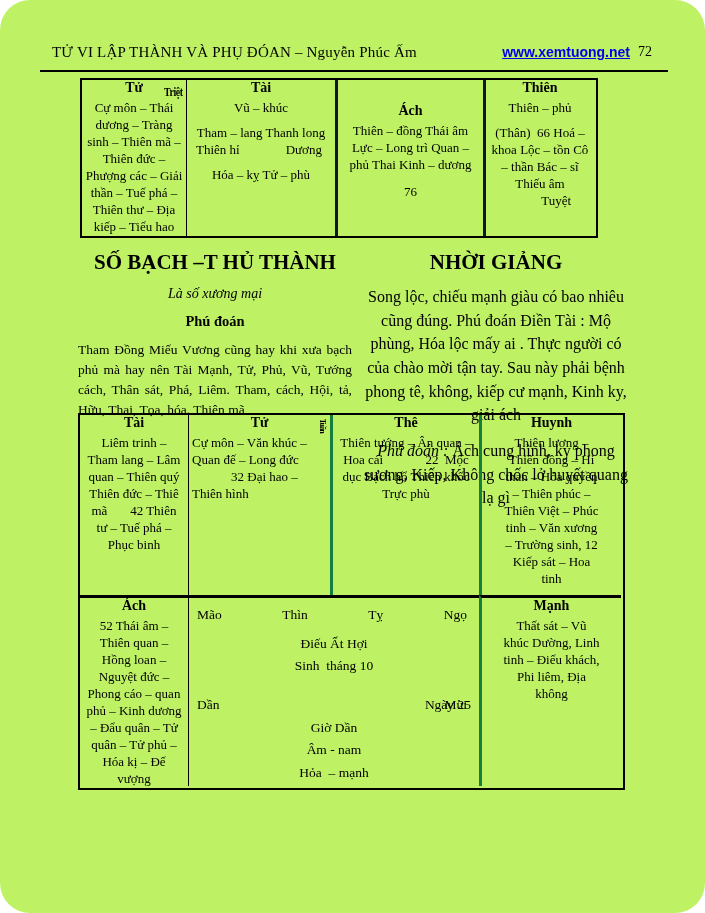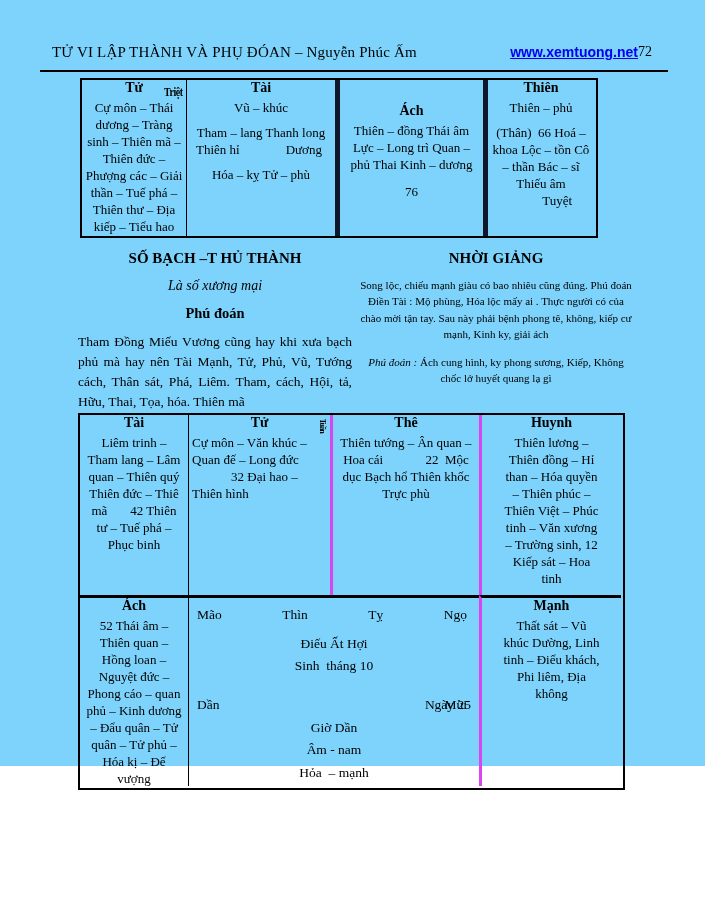--- a/index.html
+++ b/index.html
@@ -2,68 +2,68 @@
 <html><head>
 <meta charset="utf-8">
 <style>
   * { margin:0; padding:0; box-sizing:border-box; }
   html,body { background:#fff; }
   body {
     width:705px; height:913px;
     font-family:"Liberation Serif","DejaVu Serif",serif;
     color:#000; overflow:hidden;
   }
-  .page { position:relative; width:705px; height:766px; background:#7dd3fc; }
+  .page { position:relative; width:705px; height:913px; background:#bef264;border-radius:30px; }
 
   
   .header { position:absolute; top:44px; left:52px; width:600px; display:flex; align-items:baseline; }
   .doc-title { font-size:15px; letter-spacing:.2px; white-space:nowrap; }
-  .hright { margin-left:auto; display:flex; align-items:flex-end; }
+  .hright { margin-left:auto; display:flex; align-items:flex-end; gap:8px; }
   .weblink { font-family:"Liberation Sans","DejaVu Sans",sans-serif; font-weight:bold; font-size:14px;
              color:#0000ee; text-decoration:underline; cursor:pointer; }
   .pageno { font-size:14px; }
   .hrule { position:absolute; top:70px; left:40px; width:628px; height:2px; background:#000; }
 
   
   .chead { font-weight:bold; font-size:14px; text-align:center; margin-bottom:3px; }
   .cbody { font-size:13px; line-height:17px; }
   .pre { white-space:pre-wrap; }
   .center { text-align:center; }
   .cell { position:relative; overflow:hidden; padding:0 3px; }
 
   
   .ttable { position:absolute; left:80px; top:78px; width:518px; height:160px;
             border:2px solid #000; display:grid; grid-template-columns:104px 149px 148px 111px; }
   .ttable .bL1 { border-left:1px solid #000; }
-  .ttable .bL3 { border-left:5px solid #0f172a; }
+  .ttable .bL3 { border-left:3px solid #0f172a; }
   .corner-mark { position:absolute; top:5px; right:3px; font-weight:bold; font-size:12px;
                  transform:scaleX(.82); transform-origin:right; letter-spacing:-.5px; }
   .vcenter { display:flex; flex-direction:column; justify-content:center; padding-bottom:14px; }
   .gap-s { margin-top:8px; }
   .row2 { display:flex; justify-content:space-between; padding:0 10px 0 6px; }
   .num76 { margin-top:10px; text-align:center; }
 
   
   .mid-left  { position:absolute; left:78px;  top:250px; width:274px; }
   .mid-right { position:absolute; left:358px; top:250px; width:276px; }
-  .sec-title { font-weight:bold; font-size:15px; text-align:center; }
+  .sec-title { font-weight:bold; font-size:21px; text-align:center; }
   .sec-sub { font-style:italic; font-size:14px; text-align:center; margin-top:11px; }
   .sec-h2 { font-weight:bold; font-size:14.5px; text-align:center; margin-top:11px; }
   .sec-para { font-size:13.5px; line-height:1.48; margin-top:10px; text-align:justify; }
-  .sec-para-c { font-size:11px; line-height:1.48; margin-top:10px; text-align:center; }
+  .sec-para-c { font-size:16px; line-height:1.48; margin-top:10px; text-align:center; }
   .phu { margin-top:12px; }
   .ital { font-style:italic; }
 
   
   .btable { position:absolute; left:78px; top:413px; width:547px; height:377px;
             border:2px solid #000; display:grid;
             grid-template-columns:108px 142px 149px 142px;
             grid-template-rows:180px 191px; }
   .btable .bL1 { border-left:1px solid #000; }
-  .btable .bL3 { border-left:3px solid #d946ef;font-family:Liberation Serif, serif; }
+  .btable .bL3 { border-left:3px solid #15803d;font-family:Liberation Serif, serif; }
   .btable .bT3 { border-top:3px solid #000; }
   .span2 { grid-column:2 / span 2; }
   .tuan-mark { position:absolute; top:3px; right:2px; font-weight:bold; font-size:9px;
                writing-mode:vertical-rl; letter-spacing:-1px; transform:scaleY(.9); }
 
   
   .ccenter { display:flex; flex-direction:column; padding:8px 8px 0 8px; font-size:13.5px; }
   .crow4 { display:flex; justify-content:space-between; line-height:17px; margin-bottom:6px; padding-right:4px; }
   .cline { text-align:center; line-height:17px; margin-top:5.5px; }
   .cmid { position:relative; text-align:right; line-height:17px; margin-top:22px; }

